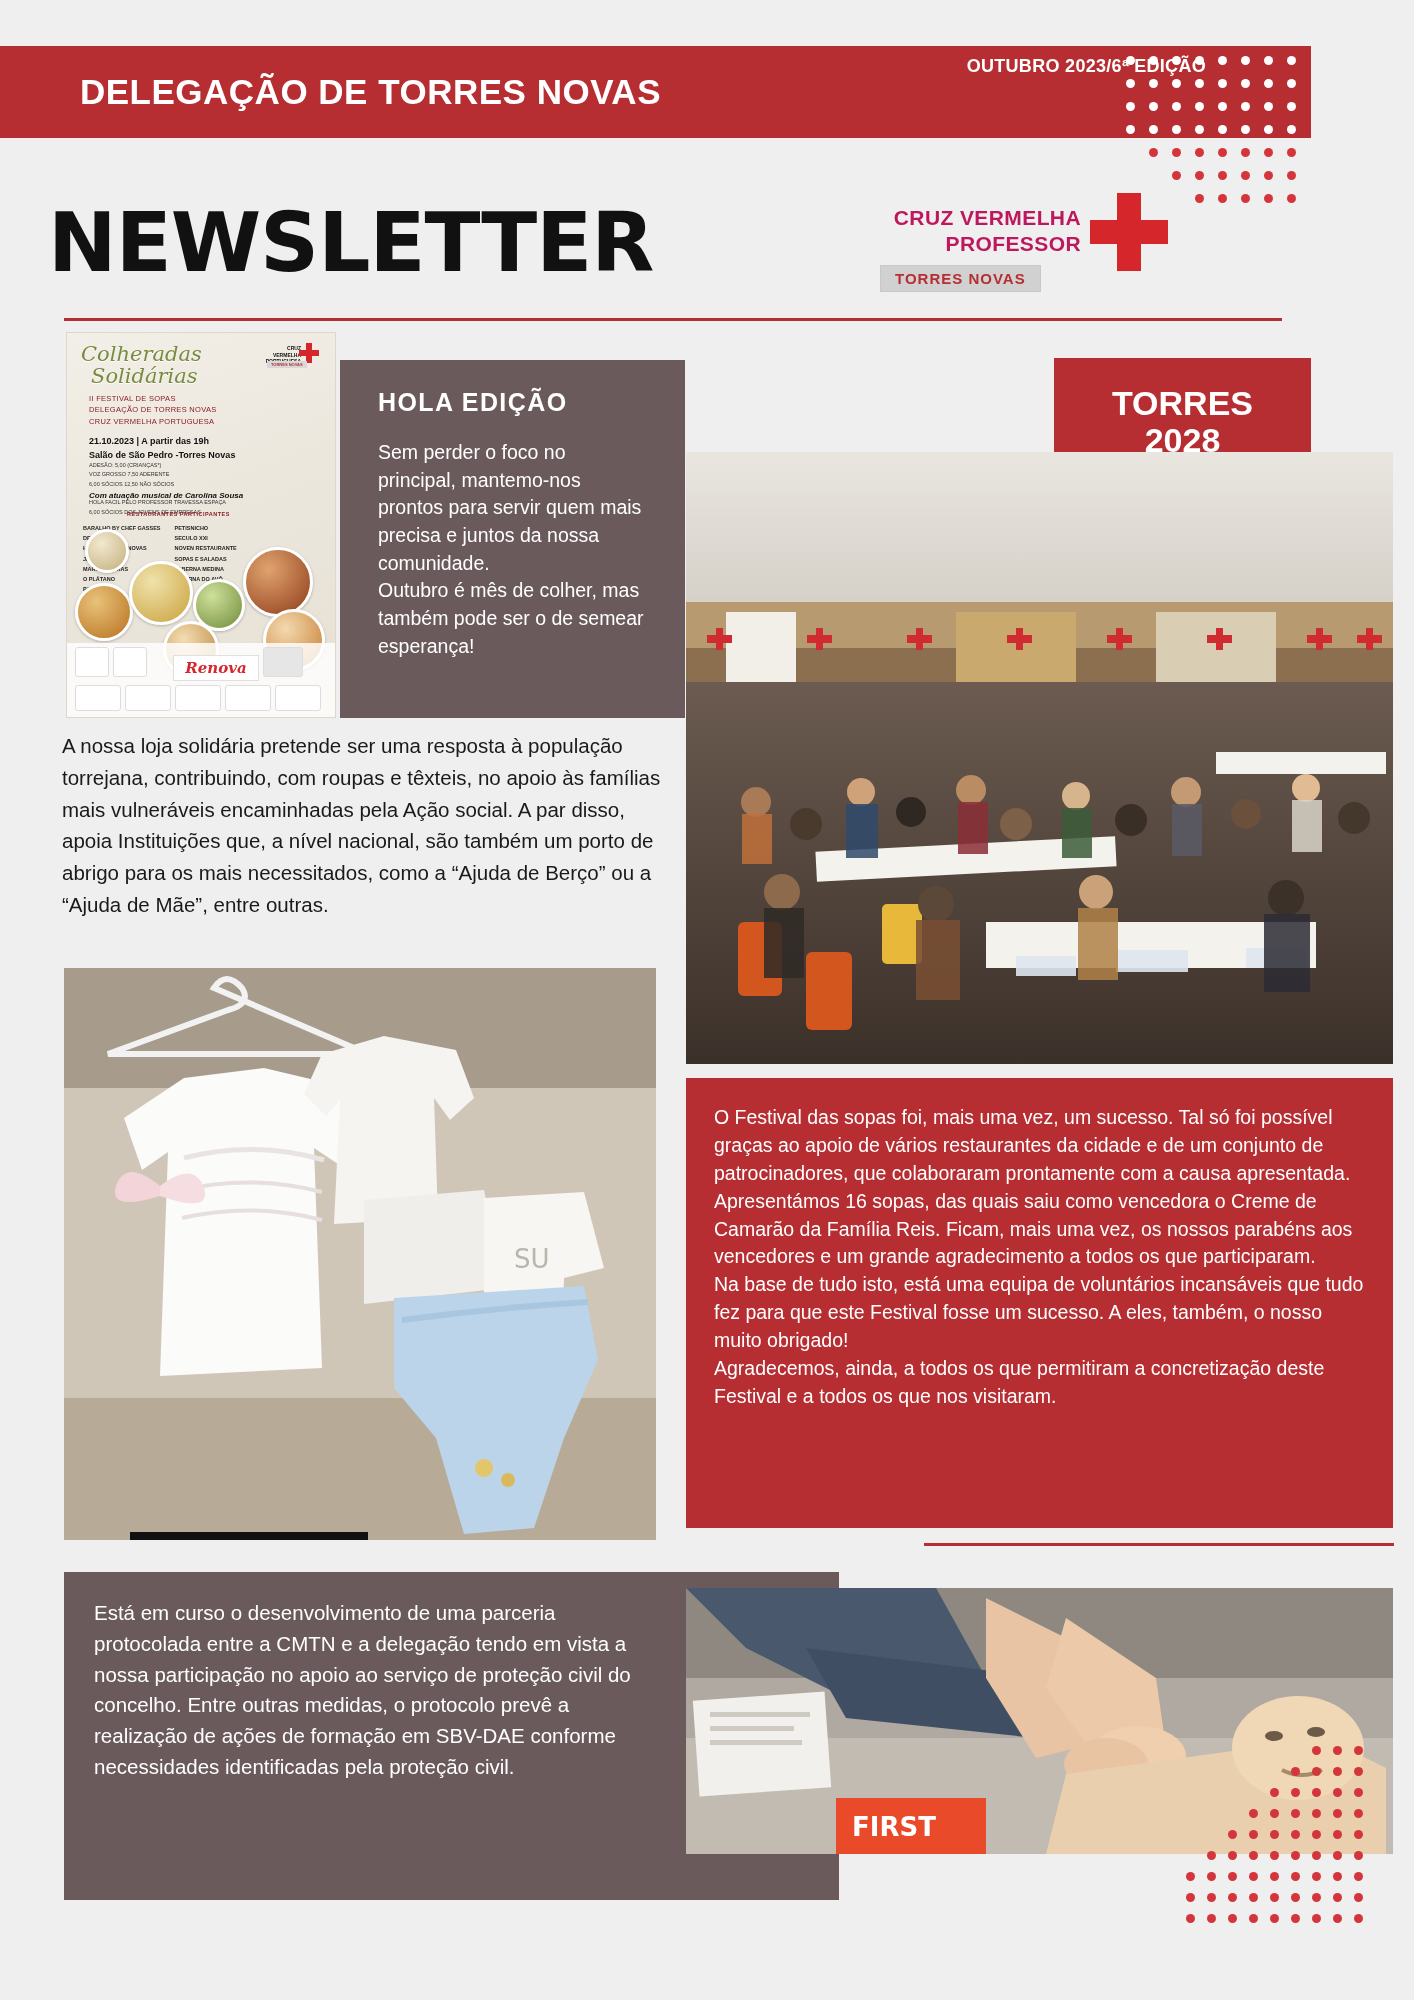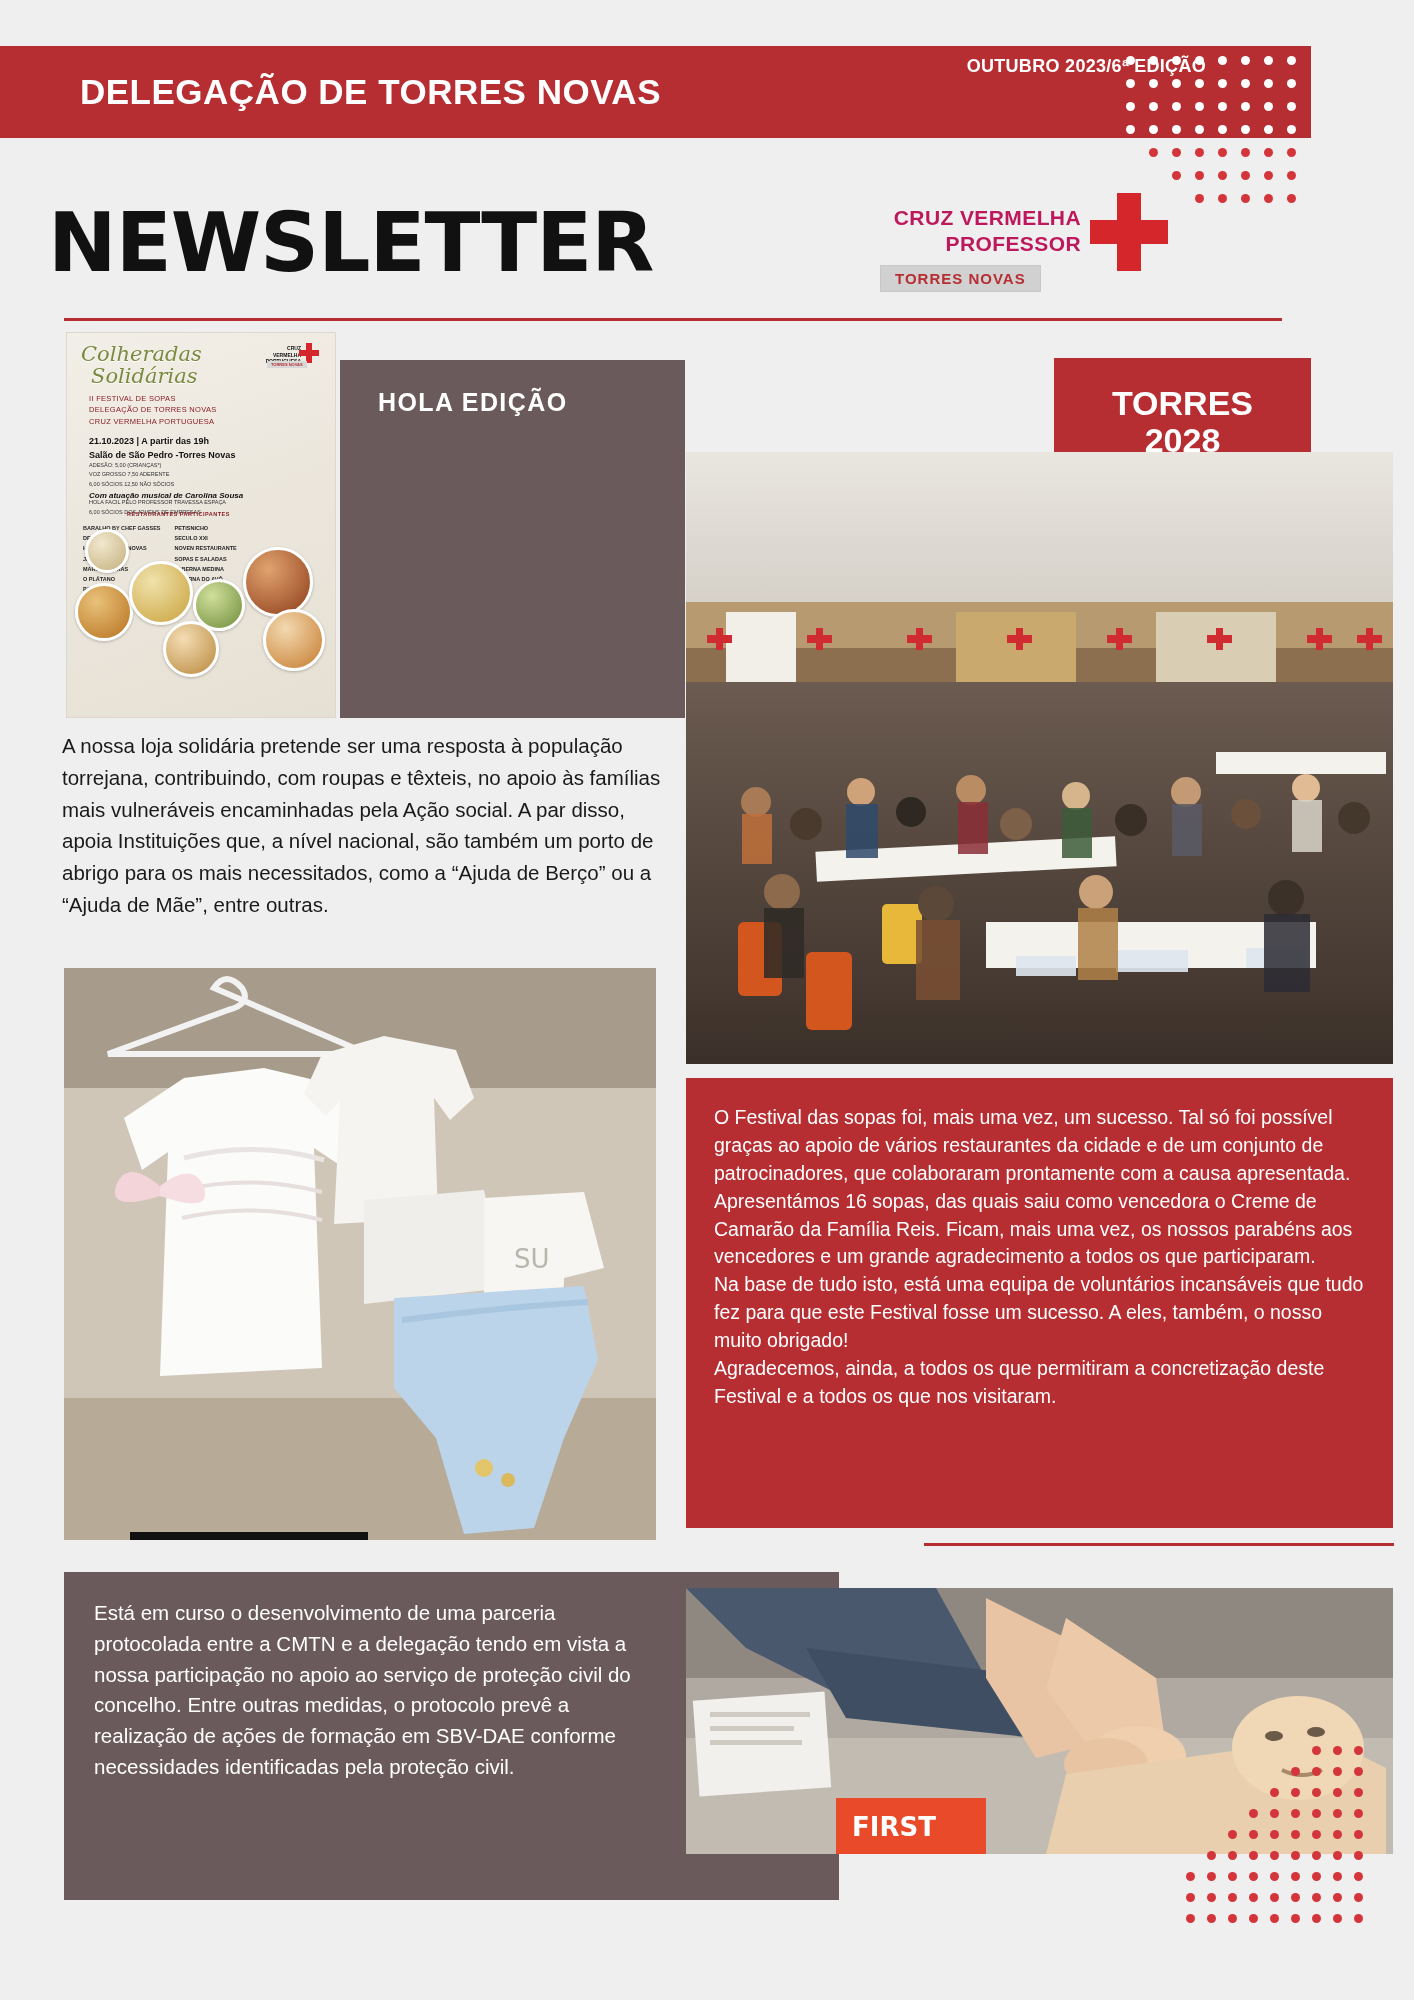--- a/index.html
+++ b/index.html
@@ -489,24 +489,37 @@
   </div>
 
   <div class="bowl" style="left:8px;  top:250px; width:58px; height:58px; background:radial-gradient(circle at 35% 30%, #e8c27a, #b8711f);"></div>
   <div class="bowl" style="left:62px; top:228px; width:64px; height:64px; background:radial-gradient(circle at 35% 30%, #f0e2ab, #c9a23d);"></div>
   <div class="bowl" style="left:126px;top:246px; width:52px; height:52px; background:radial-gradient(circle at 35% 30%, #cfe09a, #6f8c3a);"></div>
   <div class="bowl" style="left:176px;top:214px; width:70px; height:70px; background:radial-gradient(circle at 35% 30%, #e0a36f, #8e3c18);"></div>
   <div class="bowl" style="left:196px;top:276px; width:62px; height:62px; background:radial-gradient(circle at 35% 30%, #f3d9b0, #c57b2e);"></div>
   <div class="bowl" style="left:18px; top:196px; width:44px; height:44px; background:radial-gradient(circle at 35% 30%, #f2e8cf, #c2b07c);"></div>
   <div class="bowl" style="left:96px; top:288px; width:56px; height:56px; background:radial-gradient(circle at 35% 30%, #f4ddb4, #b8873a);"></div>
 
+  <div class="poster-sponsors">
+    <div class="renova">Renova</div>
+    <div class="sp-logo" style="left:8px;  bottom:40px; width:34px; height:30px;"></div>
+    <div class="sp-logo" style="left:46px; bottom:40px; width:34px; height:30px;"></div>
+    <div class="sp-logo" style="left:196px;bottom:40px; width:40px; height:30px; background:#e6e6e6;"></div>
+    <div class="sp-logo" style="left:8px;  bottom:6px;  width:46px; height:26px;"></div>
+    <div class="sp-logo" style="left:58px; bottom:6px;  width:46px; height:26px;"></div>
+    <div class="sp-logo" style="left:108px;bottom:6px;  width:46px; height:26px;"></div>
+    <div class="sp-logo" style="left:158px;bottom:6px;  width:46px; height:26px;"></div>
+    <div class="sp-logo" style="left:208px;bottom:6px;  width:46px; height:26px;"></div>
+  </div>
 </div>
 
 <div class="nesta-panel">
   <div class="nesta-title">HOLA EDIÇÃO</div>
+  <div class="nesta-body" style="white-space:pre-line">Sem perder o foco no principal, mantemo-nos prontos para servir quem mais precisa e juntos da nossa comunidade.
+Outubro é mês de colher, mas também pode ser o de semear esperança!</div>
 </div>
 
 <div class="outubro-badge">
   <div>TORRES</div>
   <div>2028</div>
 </div>
 
 <div class="event-photo">
   <svg width="707" height="612" viewBox="0 0 707 612" preserveAspectRatio="none">
     <defs>

